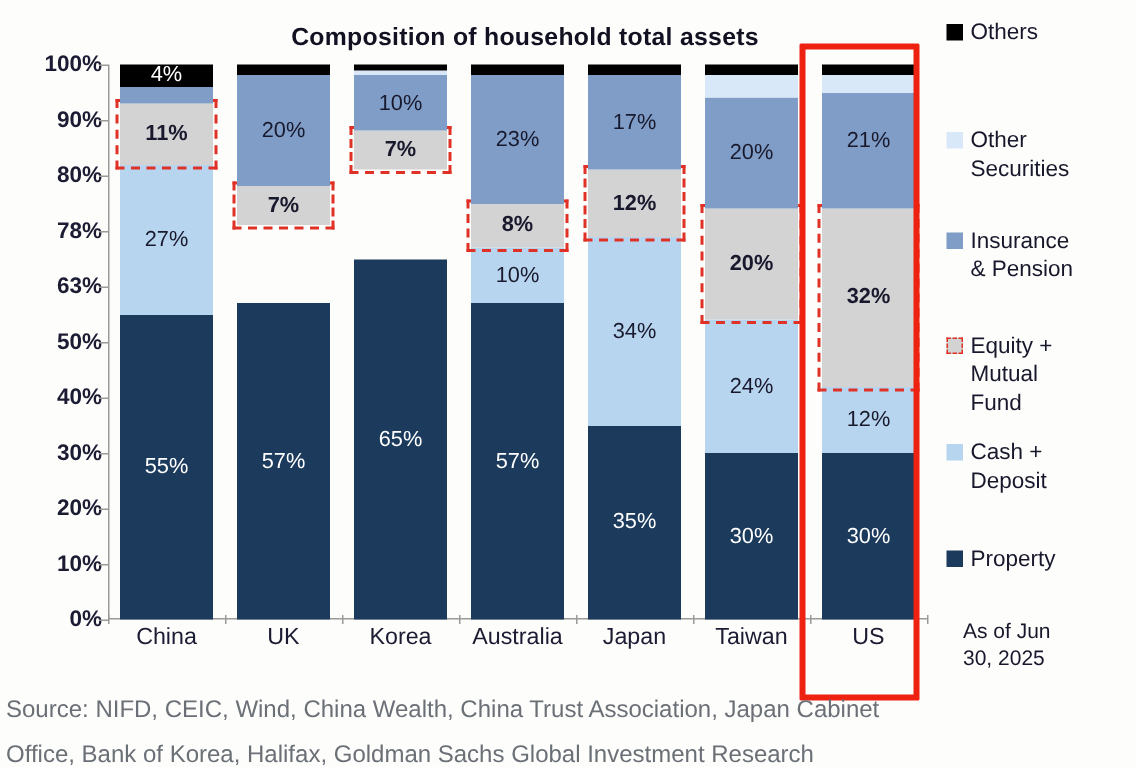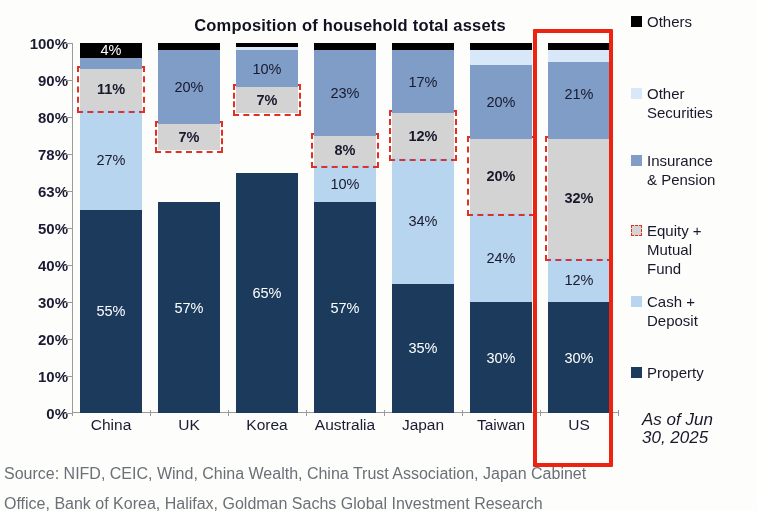--- a/index.html
+++ b/index.html
@@ -103,21 +103,21 @@
   .legend-swatch.othersec{background:#d9e8f8;}
   .legend-swatch.insurance{background:#7f9dc6;}
   .legend-swatch.equity{background:#d3d3d3;border:1.5px dashed #e03127;box-sizing:border-box;}
   .legend-swatch.cash{background:#b8d5ef;}
   .legend-swatch.property{background:#1b3a5c;}
   .legend-text{
     font-size:15px;line-height:19px;color:#18182c;white-space:pre-line;
   }
   .asof{
     position:absolute;left:16px;top:403px;
-    font-size:17px;line-height:18px;font-style:italic;
+    font-size:14px;line-height:18px;
     color:#18182c;white-space:pre-line;
   }
 
   
   .source{
     position:absolute;left:4px;top:459px;width:750px;
     font-size:16px;line-height:30px;
     color:#6b7077;
     white-space:pre-line;
   }

